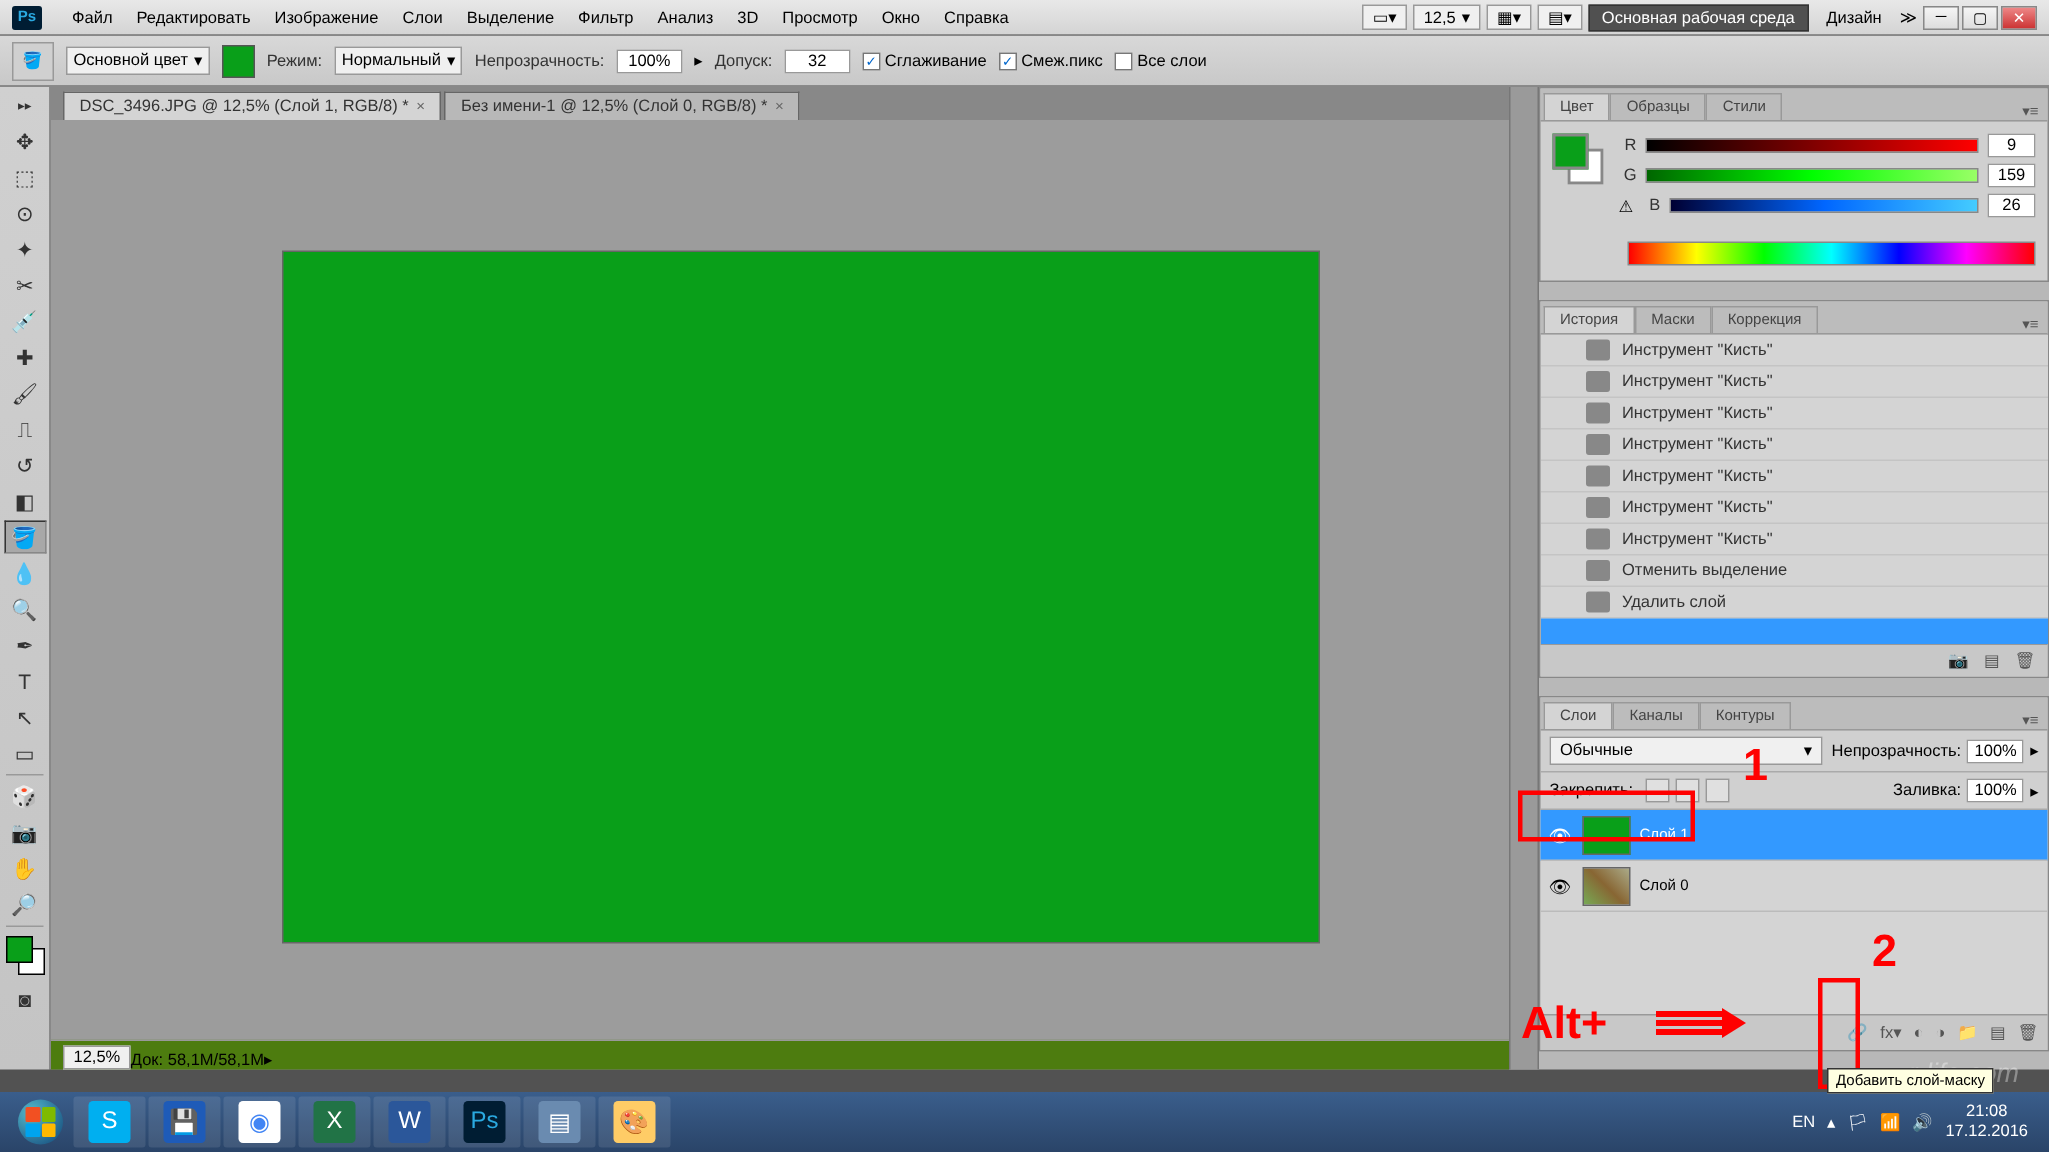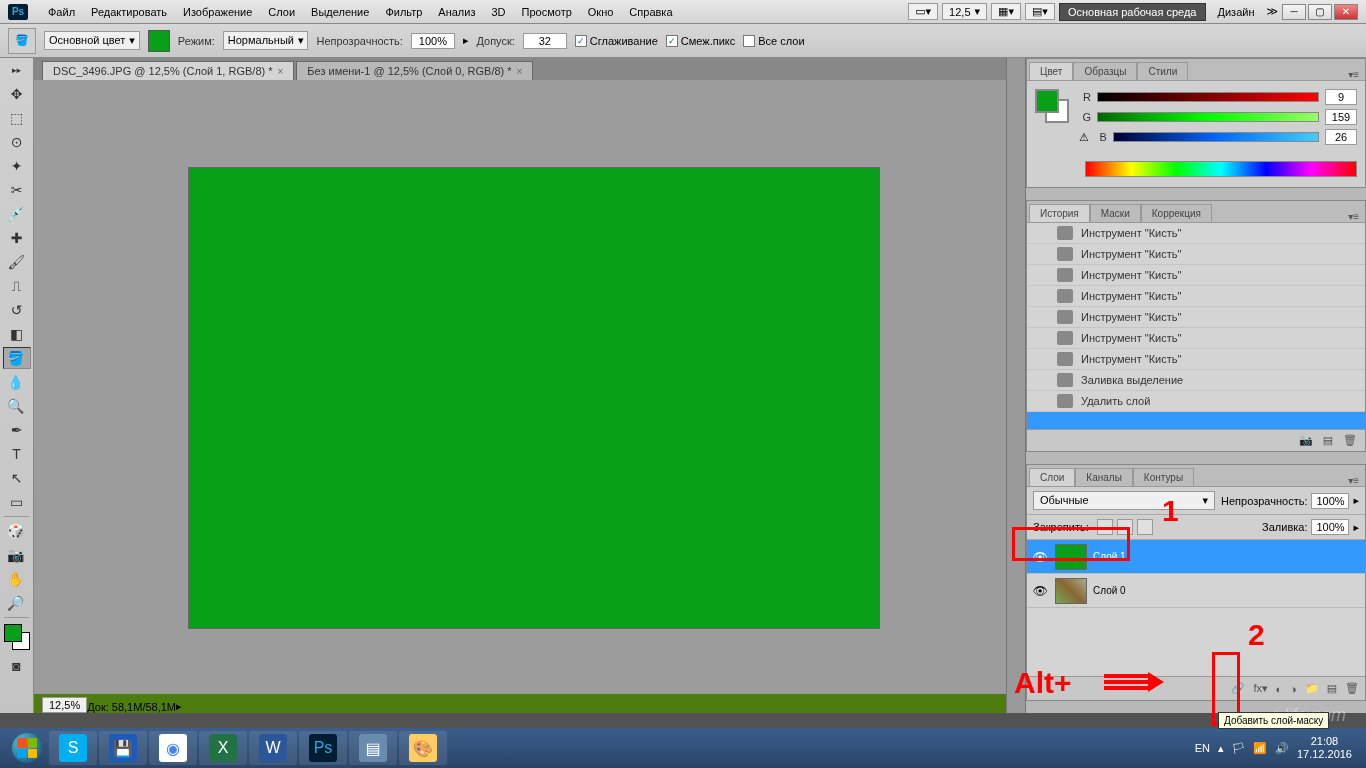--- a/index.html
+++ b/index.html
@@ -281,21 +281,21 @@
           <div class="hist-item">
               <div class="hist-icon"></div>
               <span>Инструмент "Кисть"</span>
             </div>
           <div class="hist-item">
               <div class="hist-icon"></div>
               <span>Инструмент "Кисть"</span>
             </div>
           <div class="hist-item">
               <div class="hist-icon"></div>
-              <span>Заливка выделение</span>
+              <span>Отменить выделение</span>
             </div>
           <div class="hist-item">
               <div class="hist-icon"></div>
               <span>Удалить слой</span>
             </div>
           <div class="hist-item active"></div>
         </div>
         <div class="hist-footer">
           <span>📷</span>
           <span>▤</span>

